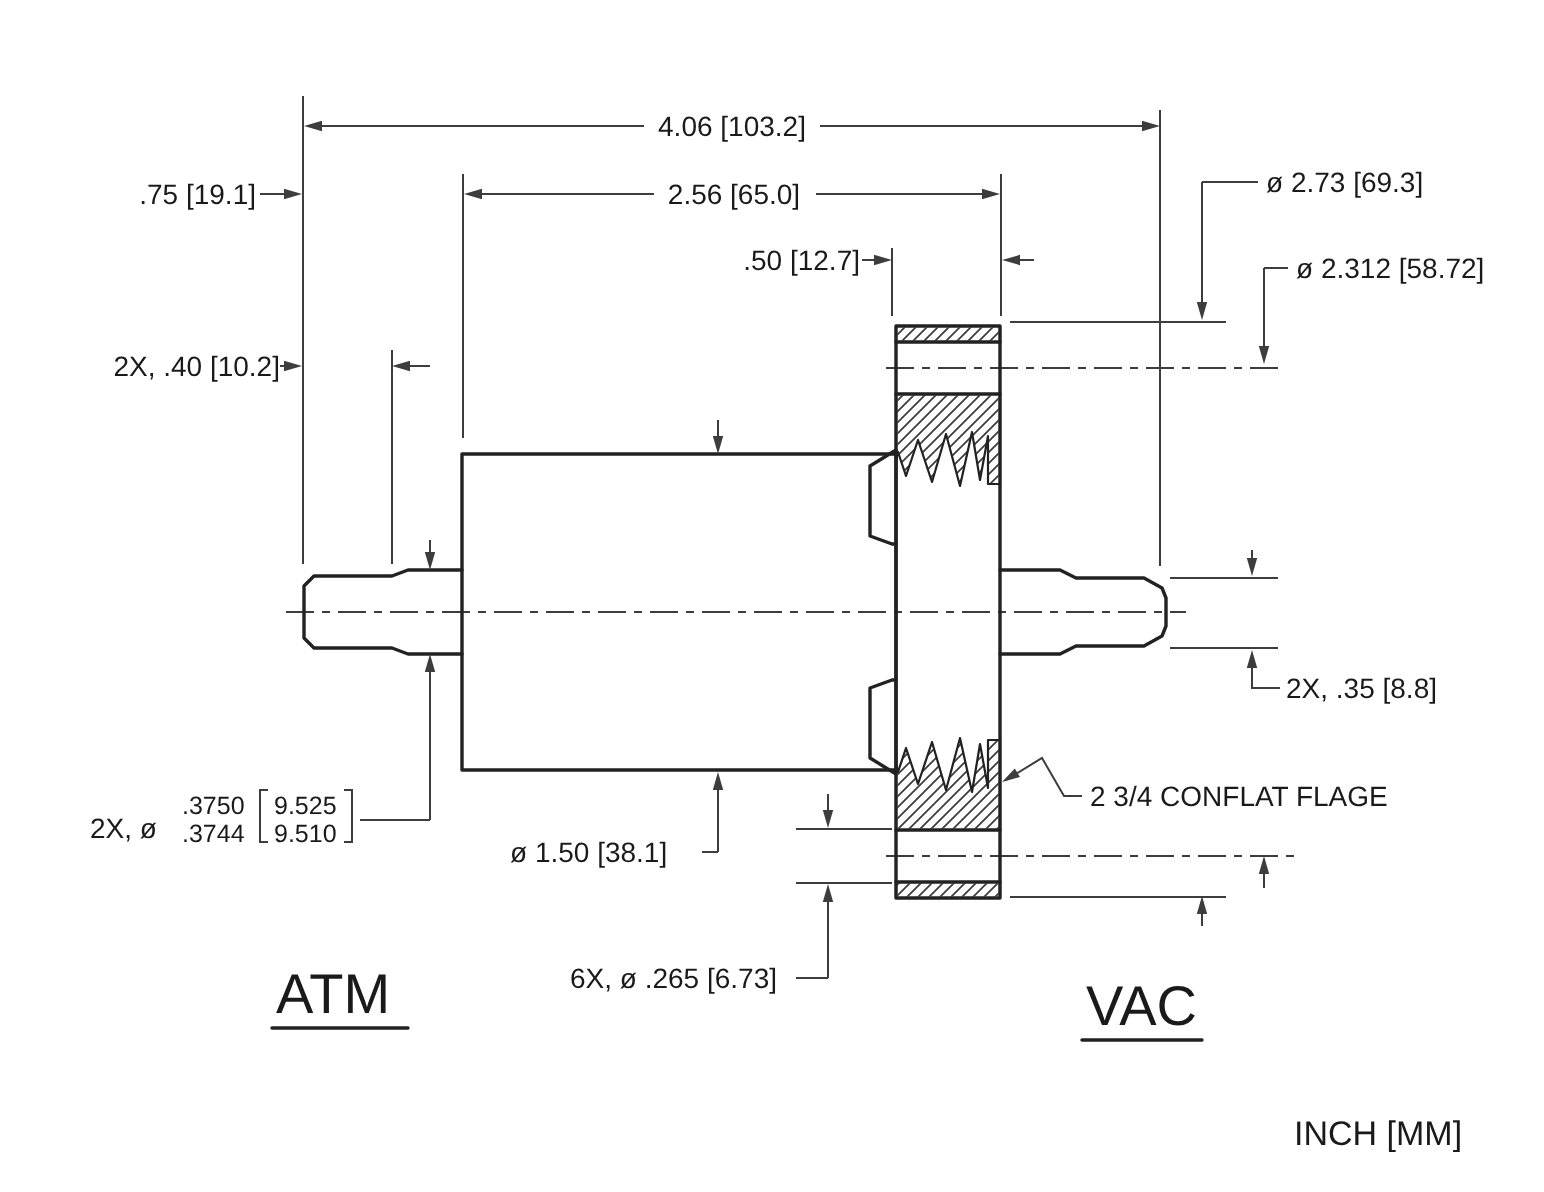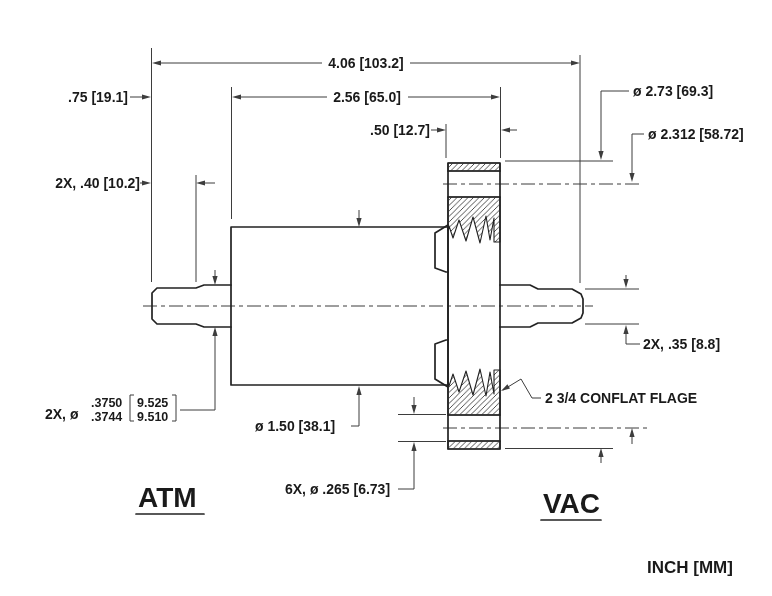--- a/index.html
+++ b/index.html
@@ -1,19 +1,19 @@
 <!DOCTYPE html>
 <html style="--obj: #222222; --dim: #3d3d3d; --txt: #1a1a1a; --bg: #ffffff;"><head>
 <meta charset="utf-8">
 <style>
   :root{
     --obj:#222222; --dim:#3d3d3d; --txt:#1a1a1a; --bg:#ffffff;
   }
   html,body{margin:0;padding:0;background:var(--bg);}
-  .stage{position:relative;width:767px;height:596px;background:var(--bg);overflow:hidden;font-weight:bold;}
+  .stage{position:relative;width:767px;height:596px;background:var(--bg);overflow:hidden;}
   svg{display:block;}
   .obj{stroke:var(--obj);stroke-width:1.7;fill:none;stroke-linejoin:round;stroke-linecap:round;}
   .dimln{stroke:var(--dim);stroke-width:1;fill:none;}
   .cline{stroke:var(--dim);stroke-width:1;fill:none;stroke-dasharray:14 4 4 4;}
   .arr{fill:var(--dim);stroke:none;}
   .hatch{fill:url(#hatchpat);stroke:var(--obj);stroke-width:1.1;stroke-linejoin:round;}
   text{font-family:"Liberation Sans", sans-serif;fill:var(--txt);}
   .dim{font-size:14px;}
   .dims{font-size:12.5px;}
   .big{font-size:28px;}

